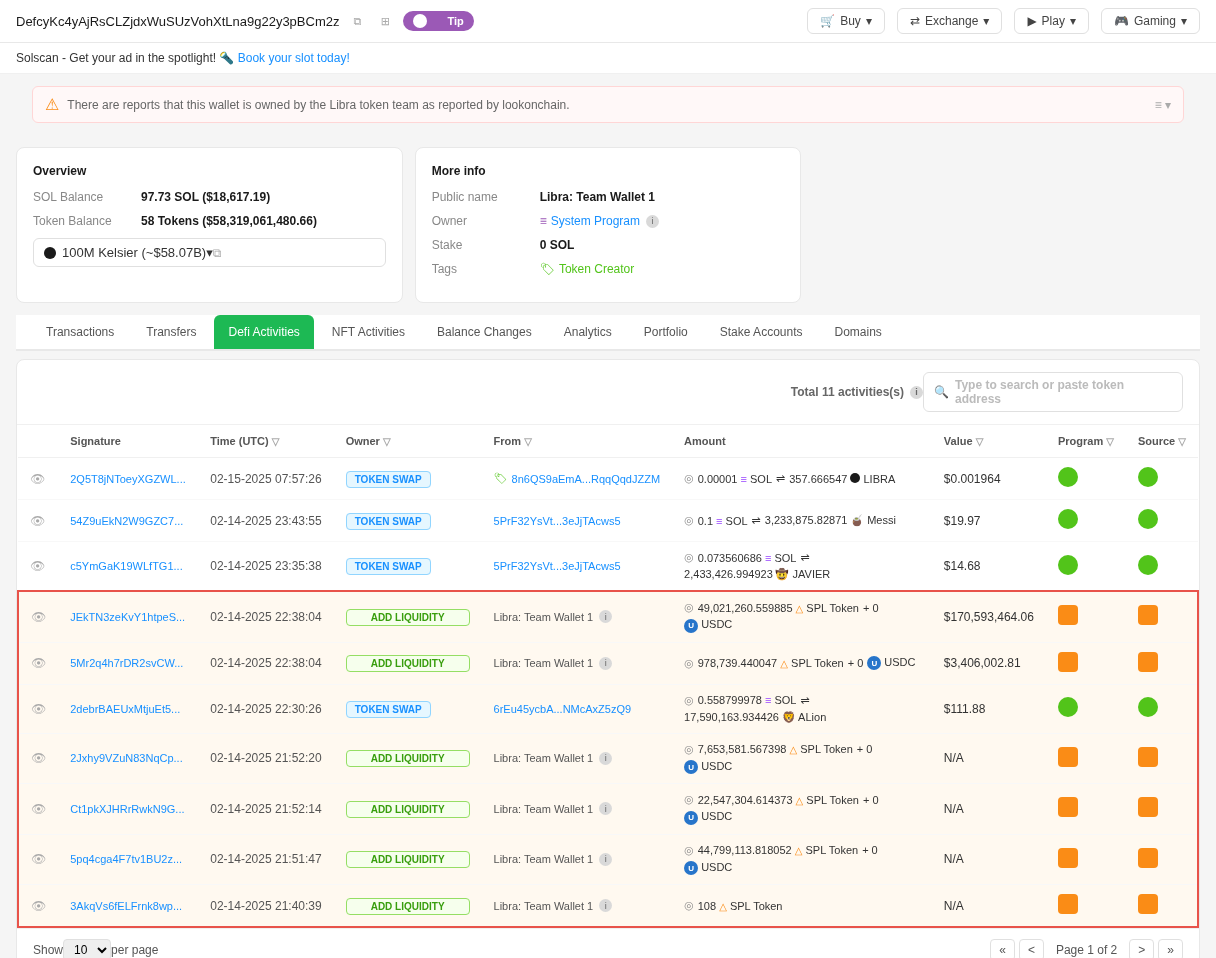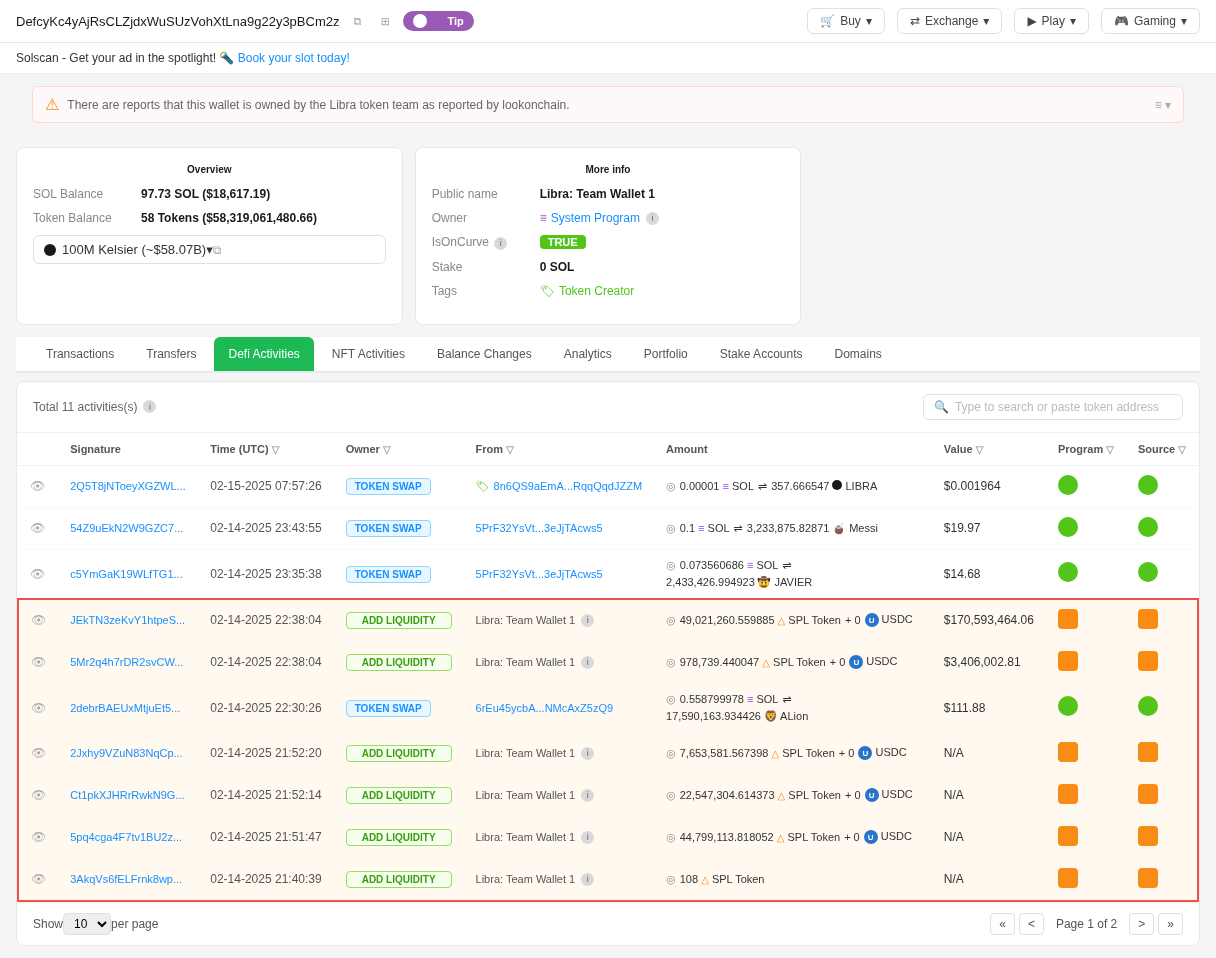--- a/index.html
+++ b/index.html
@@ -18,54 +18,54 @@
     .promo-bar { background: #fff; padding: 8px 16px; font-size: 12px; border-bottom: 1px solid #f0f0f0; }
     .promo-bar a { color: #1890ff; text-decoration: none; font-weight: 500; }
     
     .alert-bar { background: #fff8f8; border: 1px solid #ffd6d6; margin: 8px 16px; border-radius: 6px; padding: 8px 12px; font-size: 12px; color: #666; display: flex; align-items: center; gap: 8px; }
     
     .main-content { padding: 0 16px; background: #f5f5f5; }
     
     .info-grid { display: grid; grid-template-columns: 1fr 1fr 1fr; gap: 12px; margin: 12px 0; }
     .info-card { background: #fff; border-radius: 8px; padding: 16px; border: 1px solid #e8e8e8; }
     
-    .info-card h3 { font-size: 10px; font-weight: 600; margin-bottom: 12px; color: #1a1a1a; text-align: center; }
+    .info-card h3 { font-size: 12px; font-weight: 600; margin-bottom: 12px; color: #1a1a1a; }
     .info-row { display: flex; align-items: flex-start; margin-bottom: 10px; font-size: 12px; gap: 8px; }
     .info-label { color: #888; min-width: 100px; flex-shrink: 0; }
     .info-value { color: #1a1a1a; font-weight: 500; }
     .info-value.bold { font-weight: 700; }
     
     .token-selector { border: 1px solid #e0e0e0; border-radius: 6px; padding: 6px 10px; display: flex; align-items: center; justify-content: flex-start; margin-top: 8px; cursor: pointer; background: #fff; }
     .token-dot { width: 12px; height: 12px; background: #1a1a1a; border-radius: 50%; }
     
     .badge-true { background: #52c41a; color: white; border-radius: 4px; padding: 1px 8px; font-size: 11px; font-weight: 600; }
     .tag-creator { color: #52c41a; font-size: 12px; display: flex; align-items: center; gap: 4px; }
     
     .system-link { color: #1890ff; display: flex; align-items: center; gap: 4px; font-size: 12px; }
     
     .tabs-bar { background: #fff; border-bottom: 2px solid #e8e8e8; padding: 0 16px; display: flex; gap: 4px; overflow-x: auto; }
     .tab { padding: 10px 14px; font-size: 12px; cursor: pointer; border-bottom: 2px solid transparent; margin-bottom: -2px; white-space: nowrap; color: #555; }
     .tab.active { background: #1db954; color: white; border-radius: 6px 6px 0 0; border-bottom: 2px solid #1db954; }
     
     .table-section { background: #fff; margin-top: 8px; border-radius: 8px; border: 1px solid #e8e8e8; overflow: hidden; }
-    .table-header { display: flex; align-items: center; justify-content: space-between; padding: 12px 16px; border-bottom: 1px solid #f0f0f0; }
+    .table-header { display: flex; align-items: center; justify-content: flex-end; padding: 12px 16px; border-bottom: 1px solid #f0f0f0; font-weight: bold; }
     .total-label { font-size: 12px; color: #666; display: flex; align-items: center; gap: 4px; }
     .search-input { border: 1px solid #e0e0e0; border-radius: 6px; padding: 5px 10px; font-size: 12px; width: 260px; color: #999; display: flex; align-items: center; gap: 6px; }
     
     table { width: 100%; border-collapse: collapse; font-size: 12px; }
     thead tr { border-bottom: 1px solid #f0f0f0; }
     thead th { padding: 10px 12px; text-align: left; font-weight: 600; color: #555; font-size: 11px; white-space: nowrap; }
     tbody tr { border-bottom: 1px solid #f8f8f8; }
     tbody td { padding: 9px 12px; vertical-align: middle; }
     
     .sig-link { color: #1890ff; text-decoration: none; font-size: 11px; }
     .time-text { color: #555; font-size: 12px; white-space: nowrap; }
     
     .badge-swap { background: #e6f7ff; color: #1890ff; border: 1px solid #91d5ff; border-radius: 4px; padding: 2px 8px; font-size: 10px; font-weight: 600; white-space: nowrap; }
-    .badge-liquidity { background: #f6ffed; color: #389e0d; border: 1px solid #95de64; border-radius: 4px; padding: 2px 15px; font-size: 10px; font-weight: 600; white-space: nowrap; }
+    .badge-liquidity { background: #f6ffed; color: #389e0d; border: 1px solid #95de64; border-radius: 4px; padding: 2px 24px; font-size: 10px; font-weight: 600; white-space: nowrap; }
     
     .from-link { color: #1890ff; font-size: 11px; display: flex; align-items: center; gap: 4px; }
     .amount-cell { font-size: 11px; color: #333; display: flex; align-items: center; gap: 4px; flex-wrap: wrap; }
     .value-cell { font-size: 12px; color: #333; font-weight: 500; white-space: nowrap; }
     
     .eye-icon { color: #aaa; cursor: pointer; }
     .filter-icon { color: #aaa; font-size: 10px; cursor: pointer; }
     .sol-symbol { color: #9945ff; font-weight: 600; }
     
     .pagination { display: flex; align-items: center; justify-content: space-between; padding: 10px 16px; border-top: 1px solid #f0f0f0; }
@@ -165,24 +165,20 @@
       </div>
       <div class="info-row">
         <span class="info-label">Owner</span>
         <span class="system-link">
           <span style="color:#9b59b6;">≡</span>
           <span>System Program</span>
           <span class="info-circle">i</span>
         </span>
       </div>
       <div class="info-row">
-        <span class="info-label">IsOnCurve <span class="info-circle">i</span></span>
-        <span class="badge-true">TRUE</span>
-      </div>
-      <div class="info-row">
         <span class="info-label">Stake</span>
         <span class="info-value bold">0 SOL</span>
       </div>
       <div class="info-row">
         <span class="info-label">Tags</span>
         <span class="tag-creator">
           <span>🏷</span>
           <span>Token Creator</span>
         </span>
       </div>

